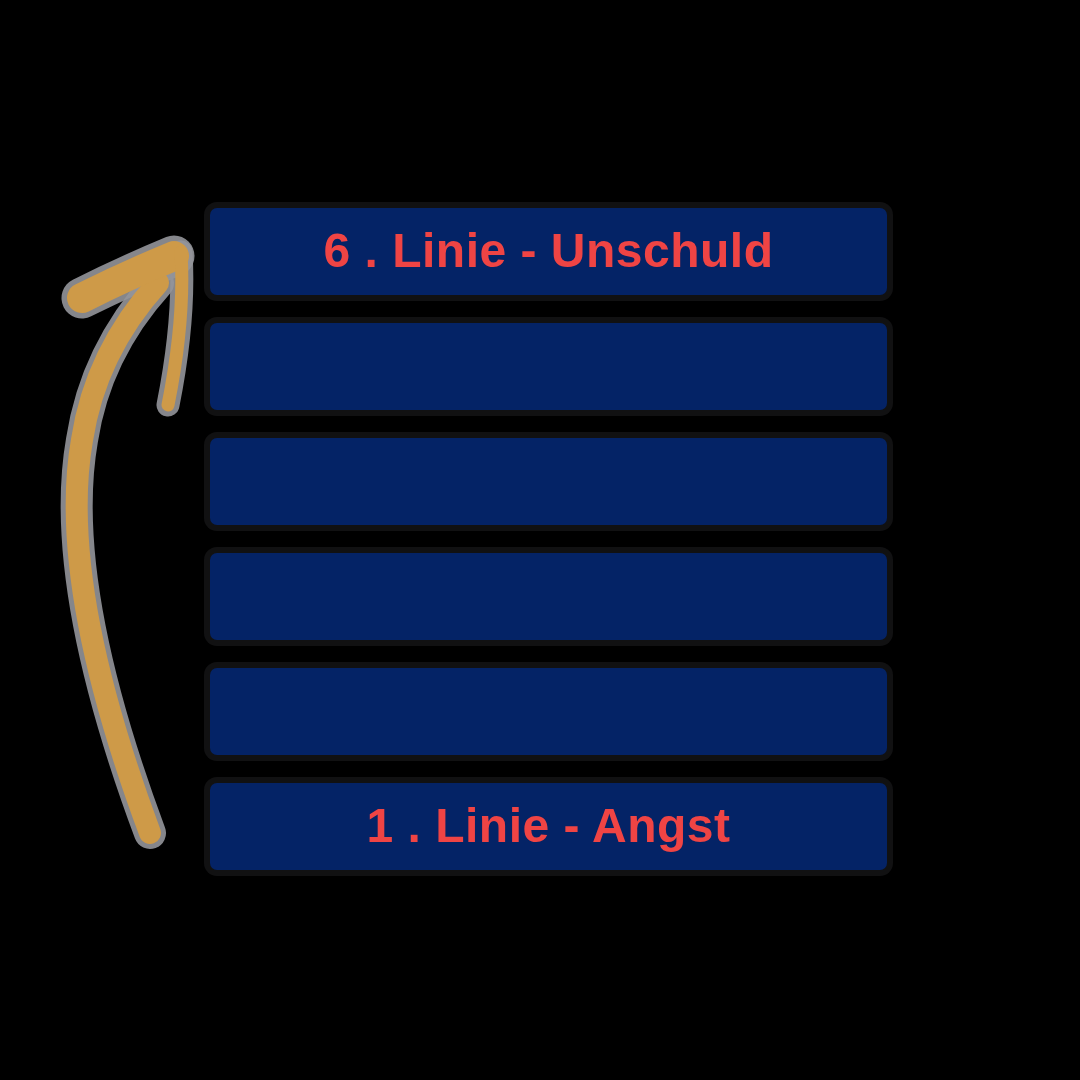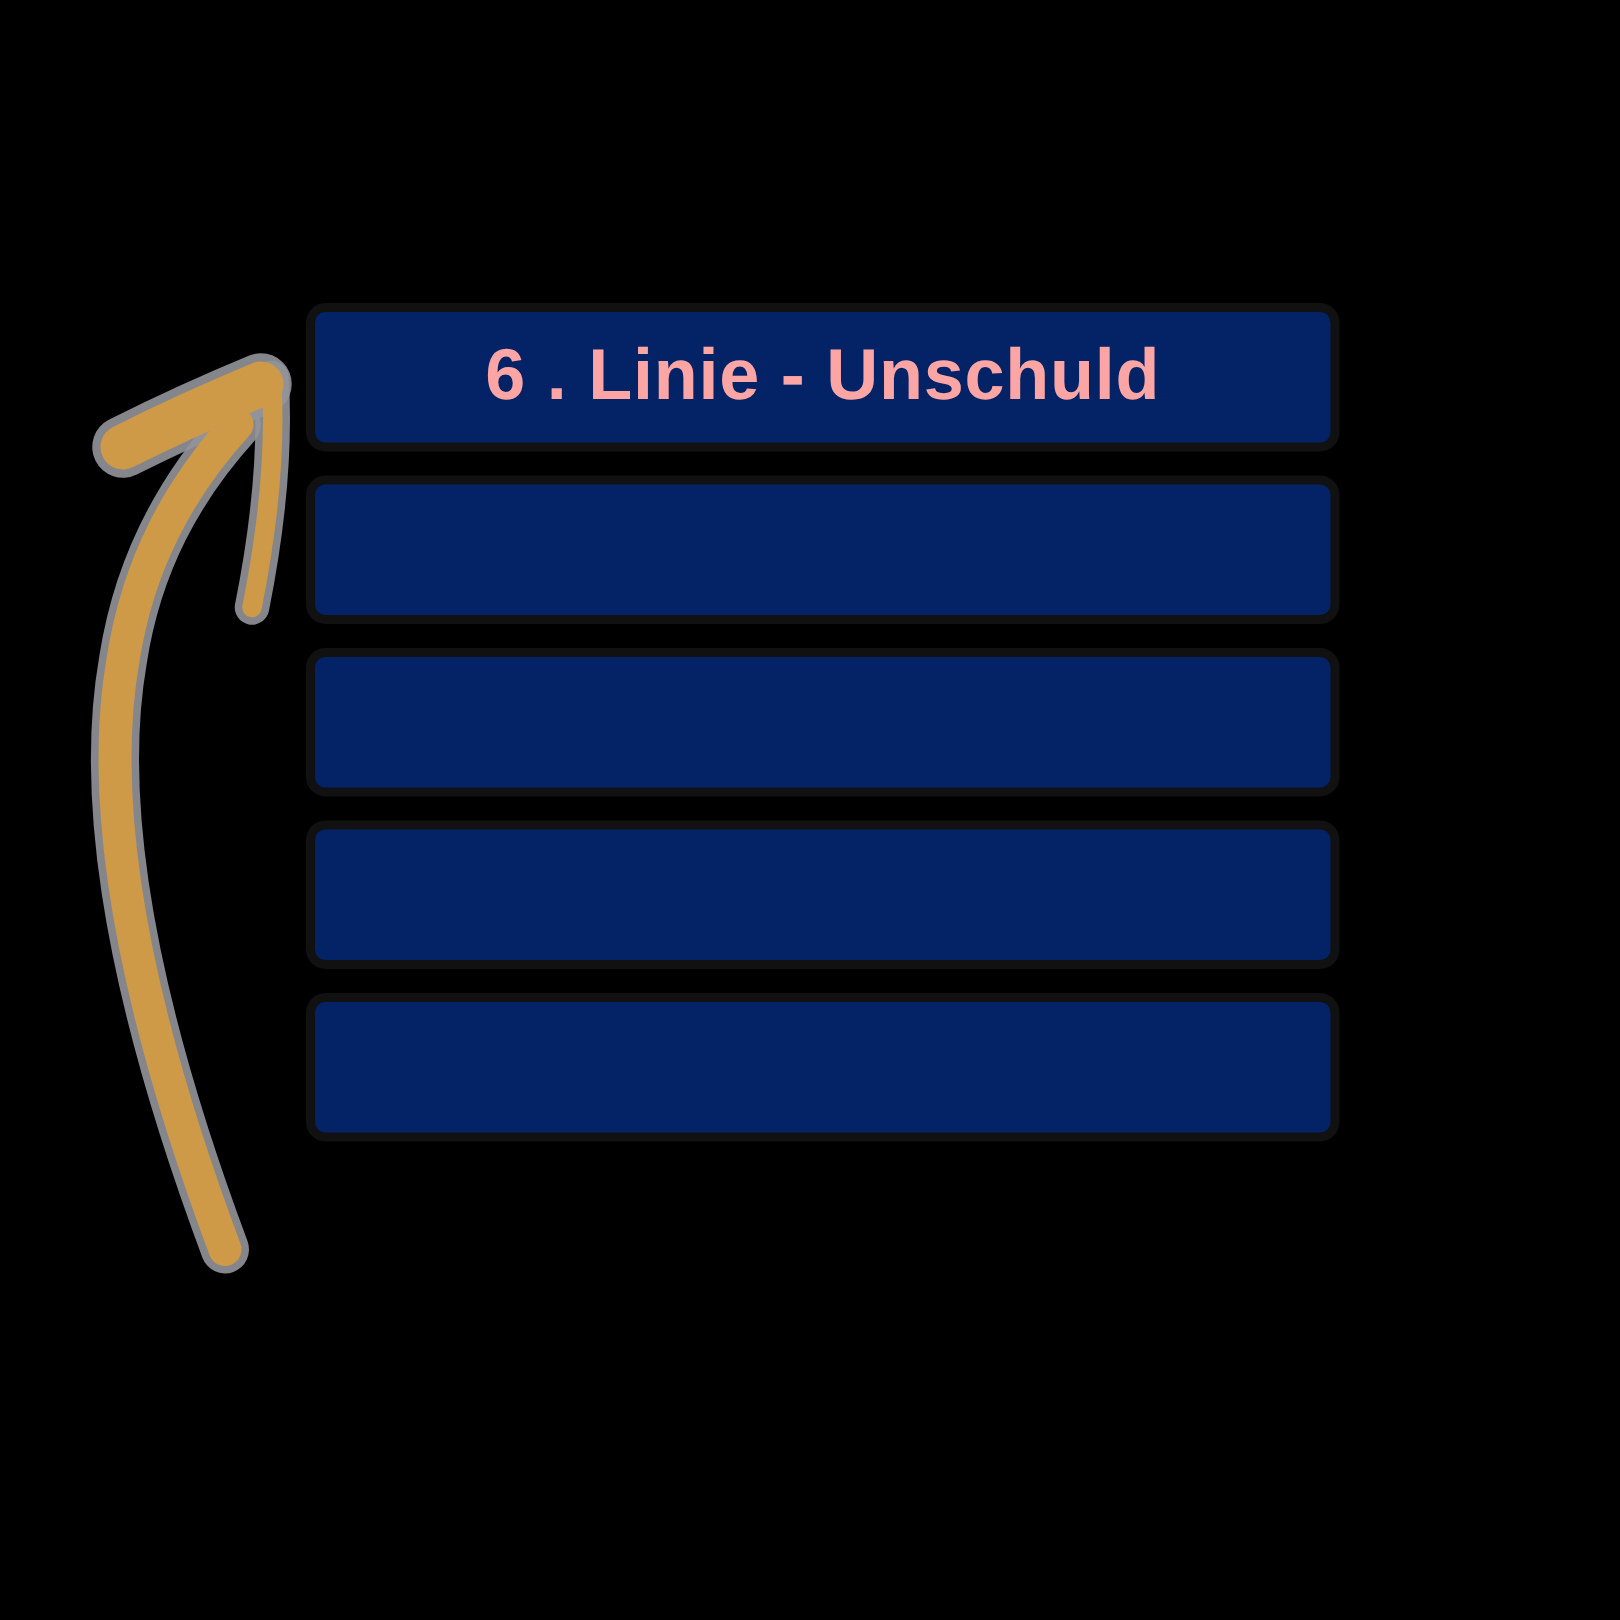--- a/index.html
+++ b/index.html
@@ -37,21 +37,21 @@
   .bar {
     height: 87px;
     background: #042366;
     border-radius: 7px;
     box-shadow: 0 0 0 6px rgba(38, 38, 40, 0.45);
     display: flex;
     align-items: center;
     justify-content: center;
   }
   .bar-label {
-    color: #fca5a5;
+    color: #ef4444;
     font-size: 48px;
     font-weight: bold;
     letter-spacing: 0.5px;
     line-height: 1;
     white-space: pre;
     padding-bottom: 2px;
   }
 </style>
 </head>
 <body>
@@ -82,15 +82,18 @@
     </div>
     <div class="bar">
       <span class="bar-label"></span>
     </div>
     <div class="bar">
       <span class="bar-label"></span>
     </div>
     <div class="bar">
       <span class="bar-label"></span>
     </div>
+    <div class="bar">
+      <span class="bar-label">1 . Linie - Angst</span>
+    </div>
   </div>
 
 </div>
 
 </body></html>

